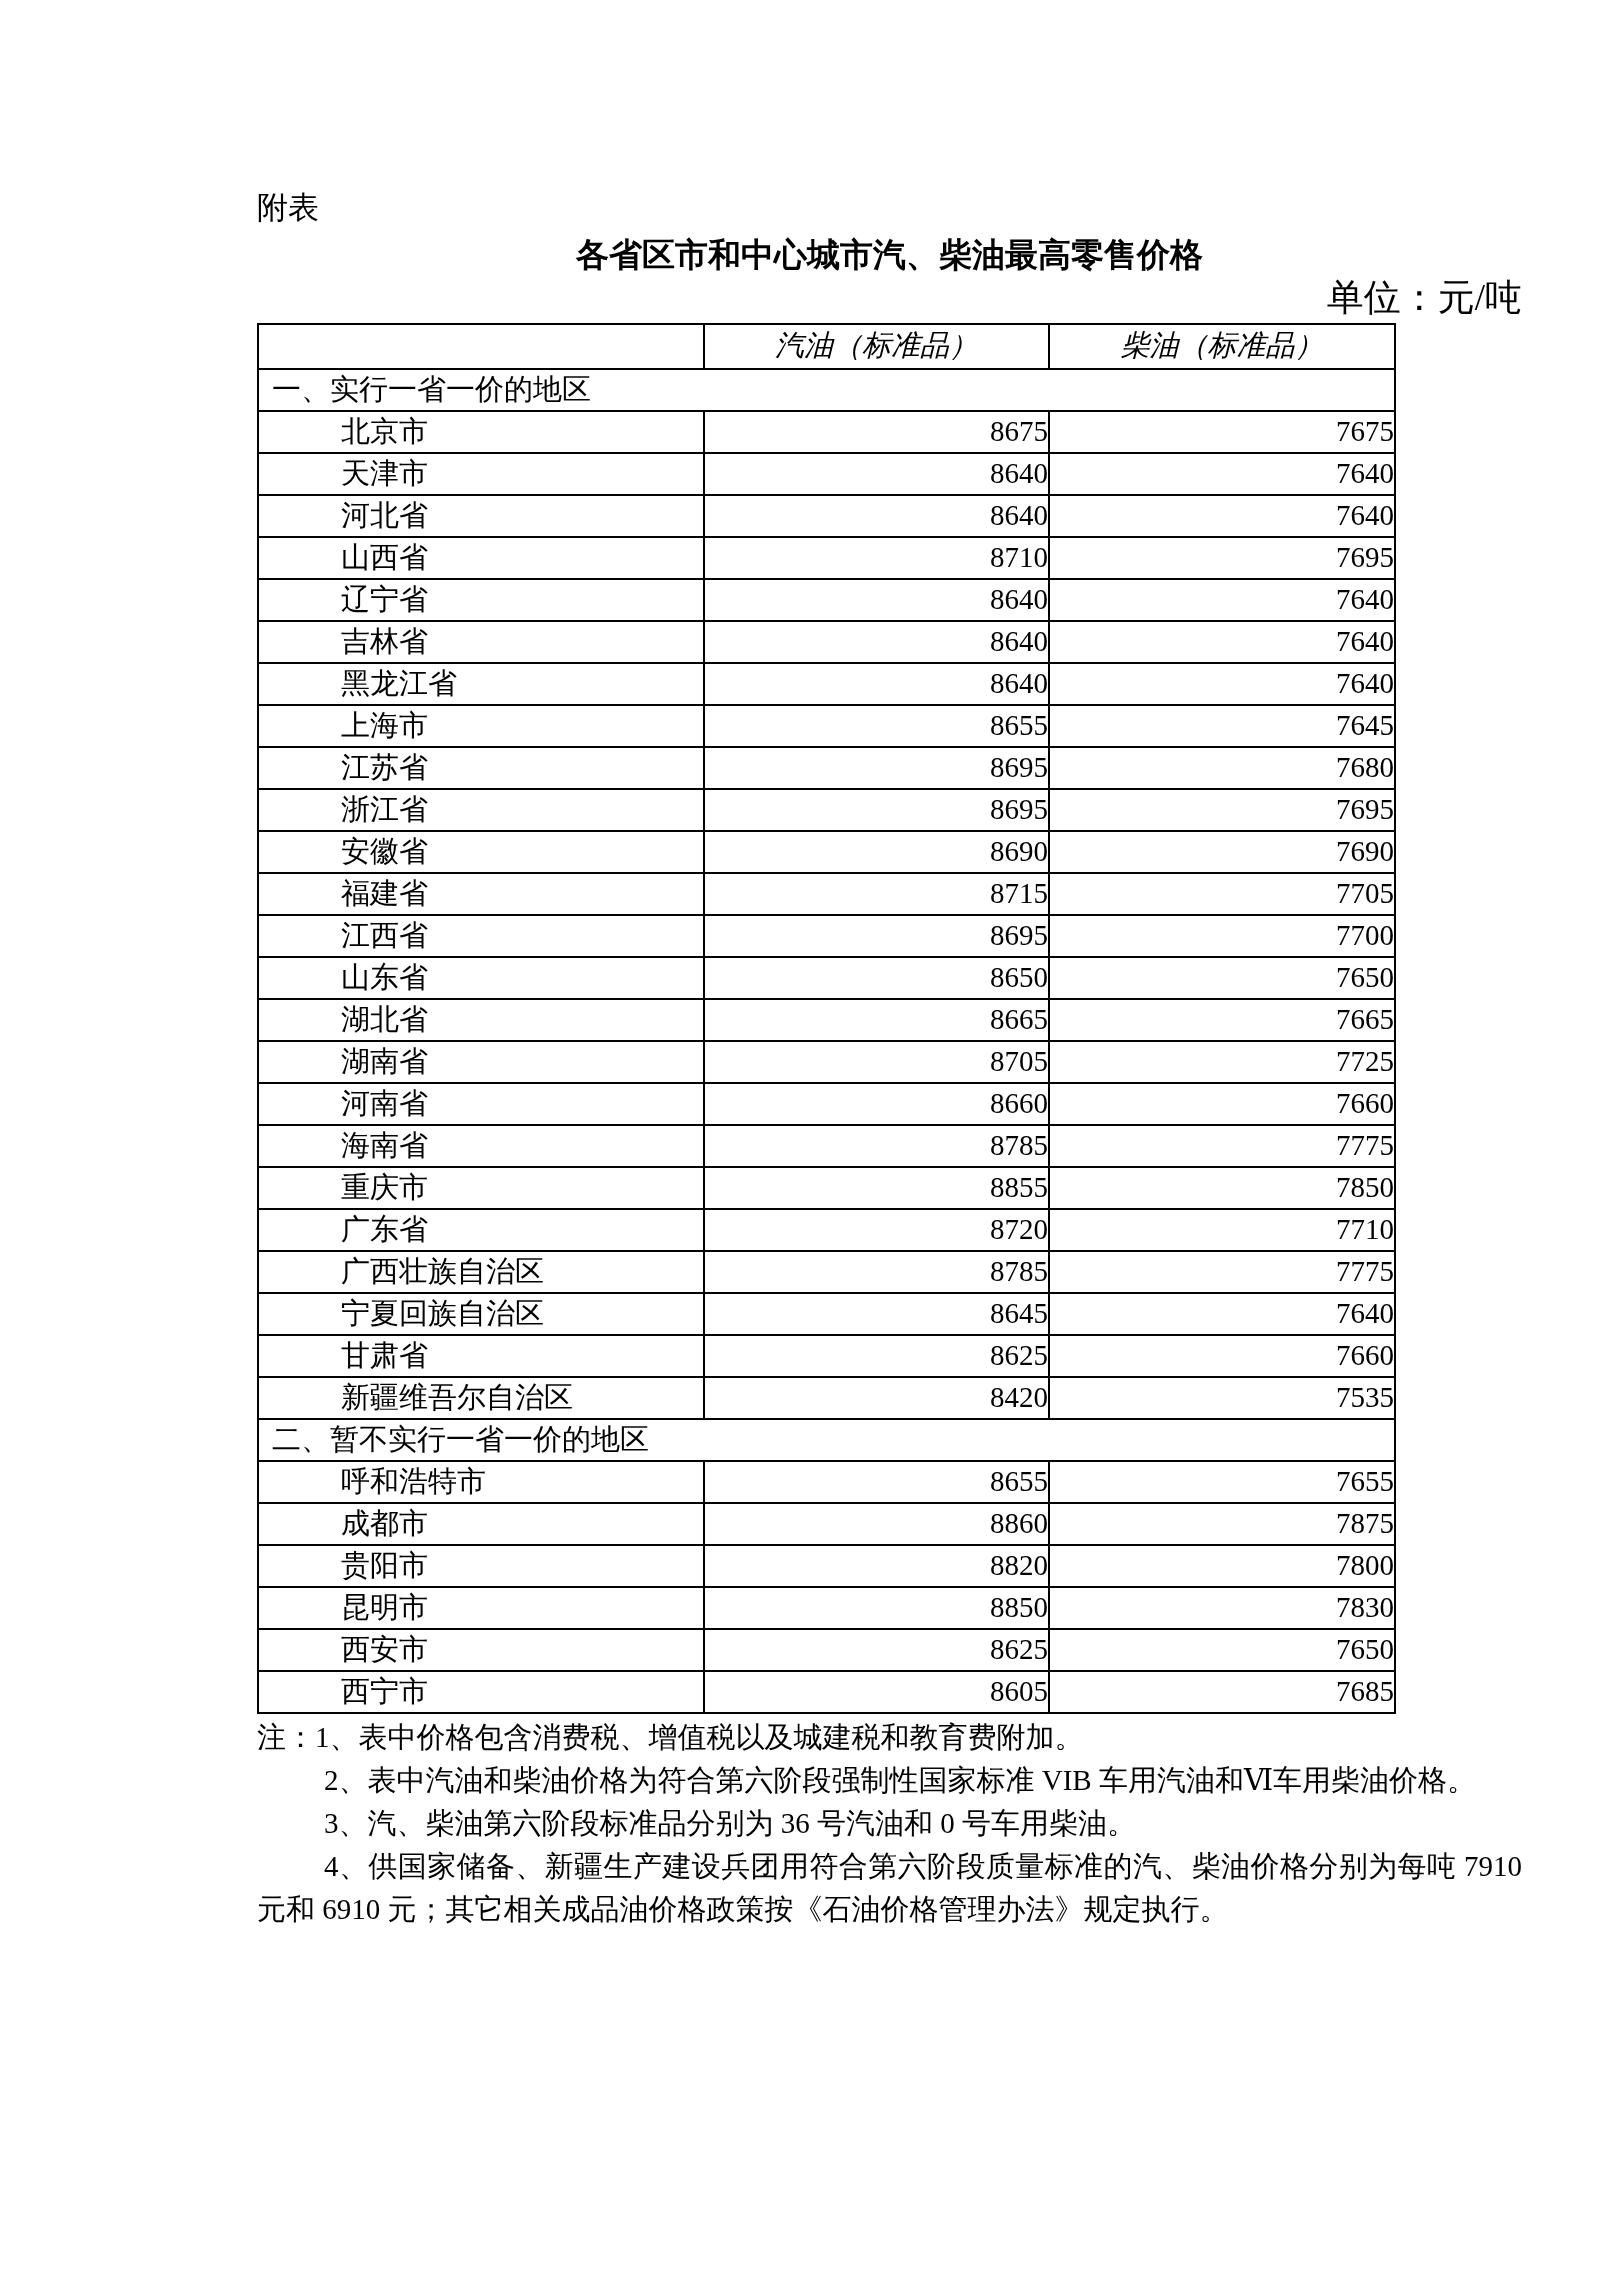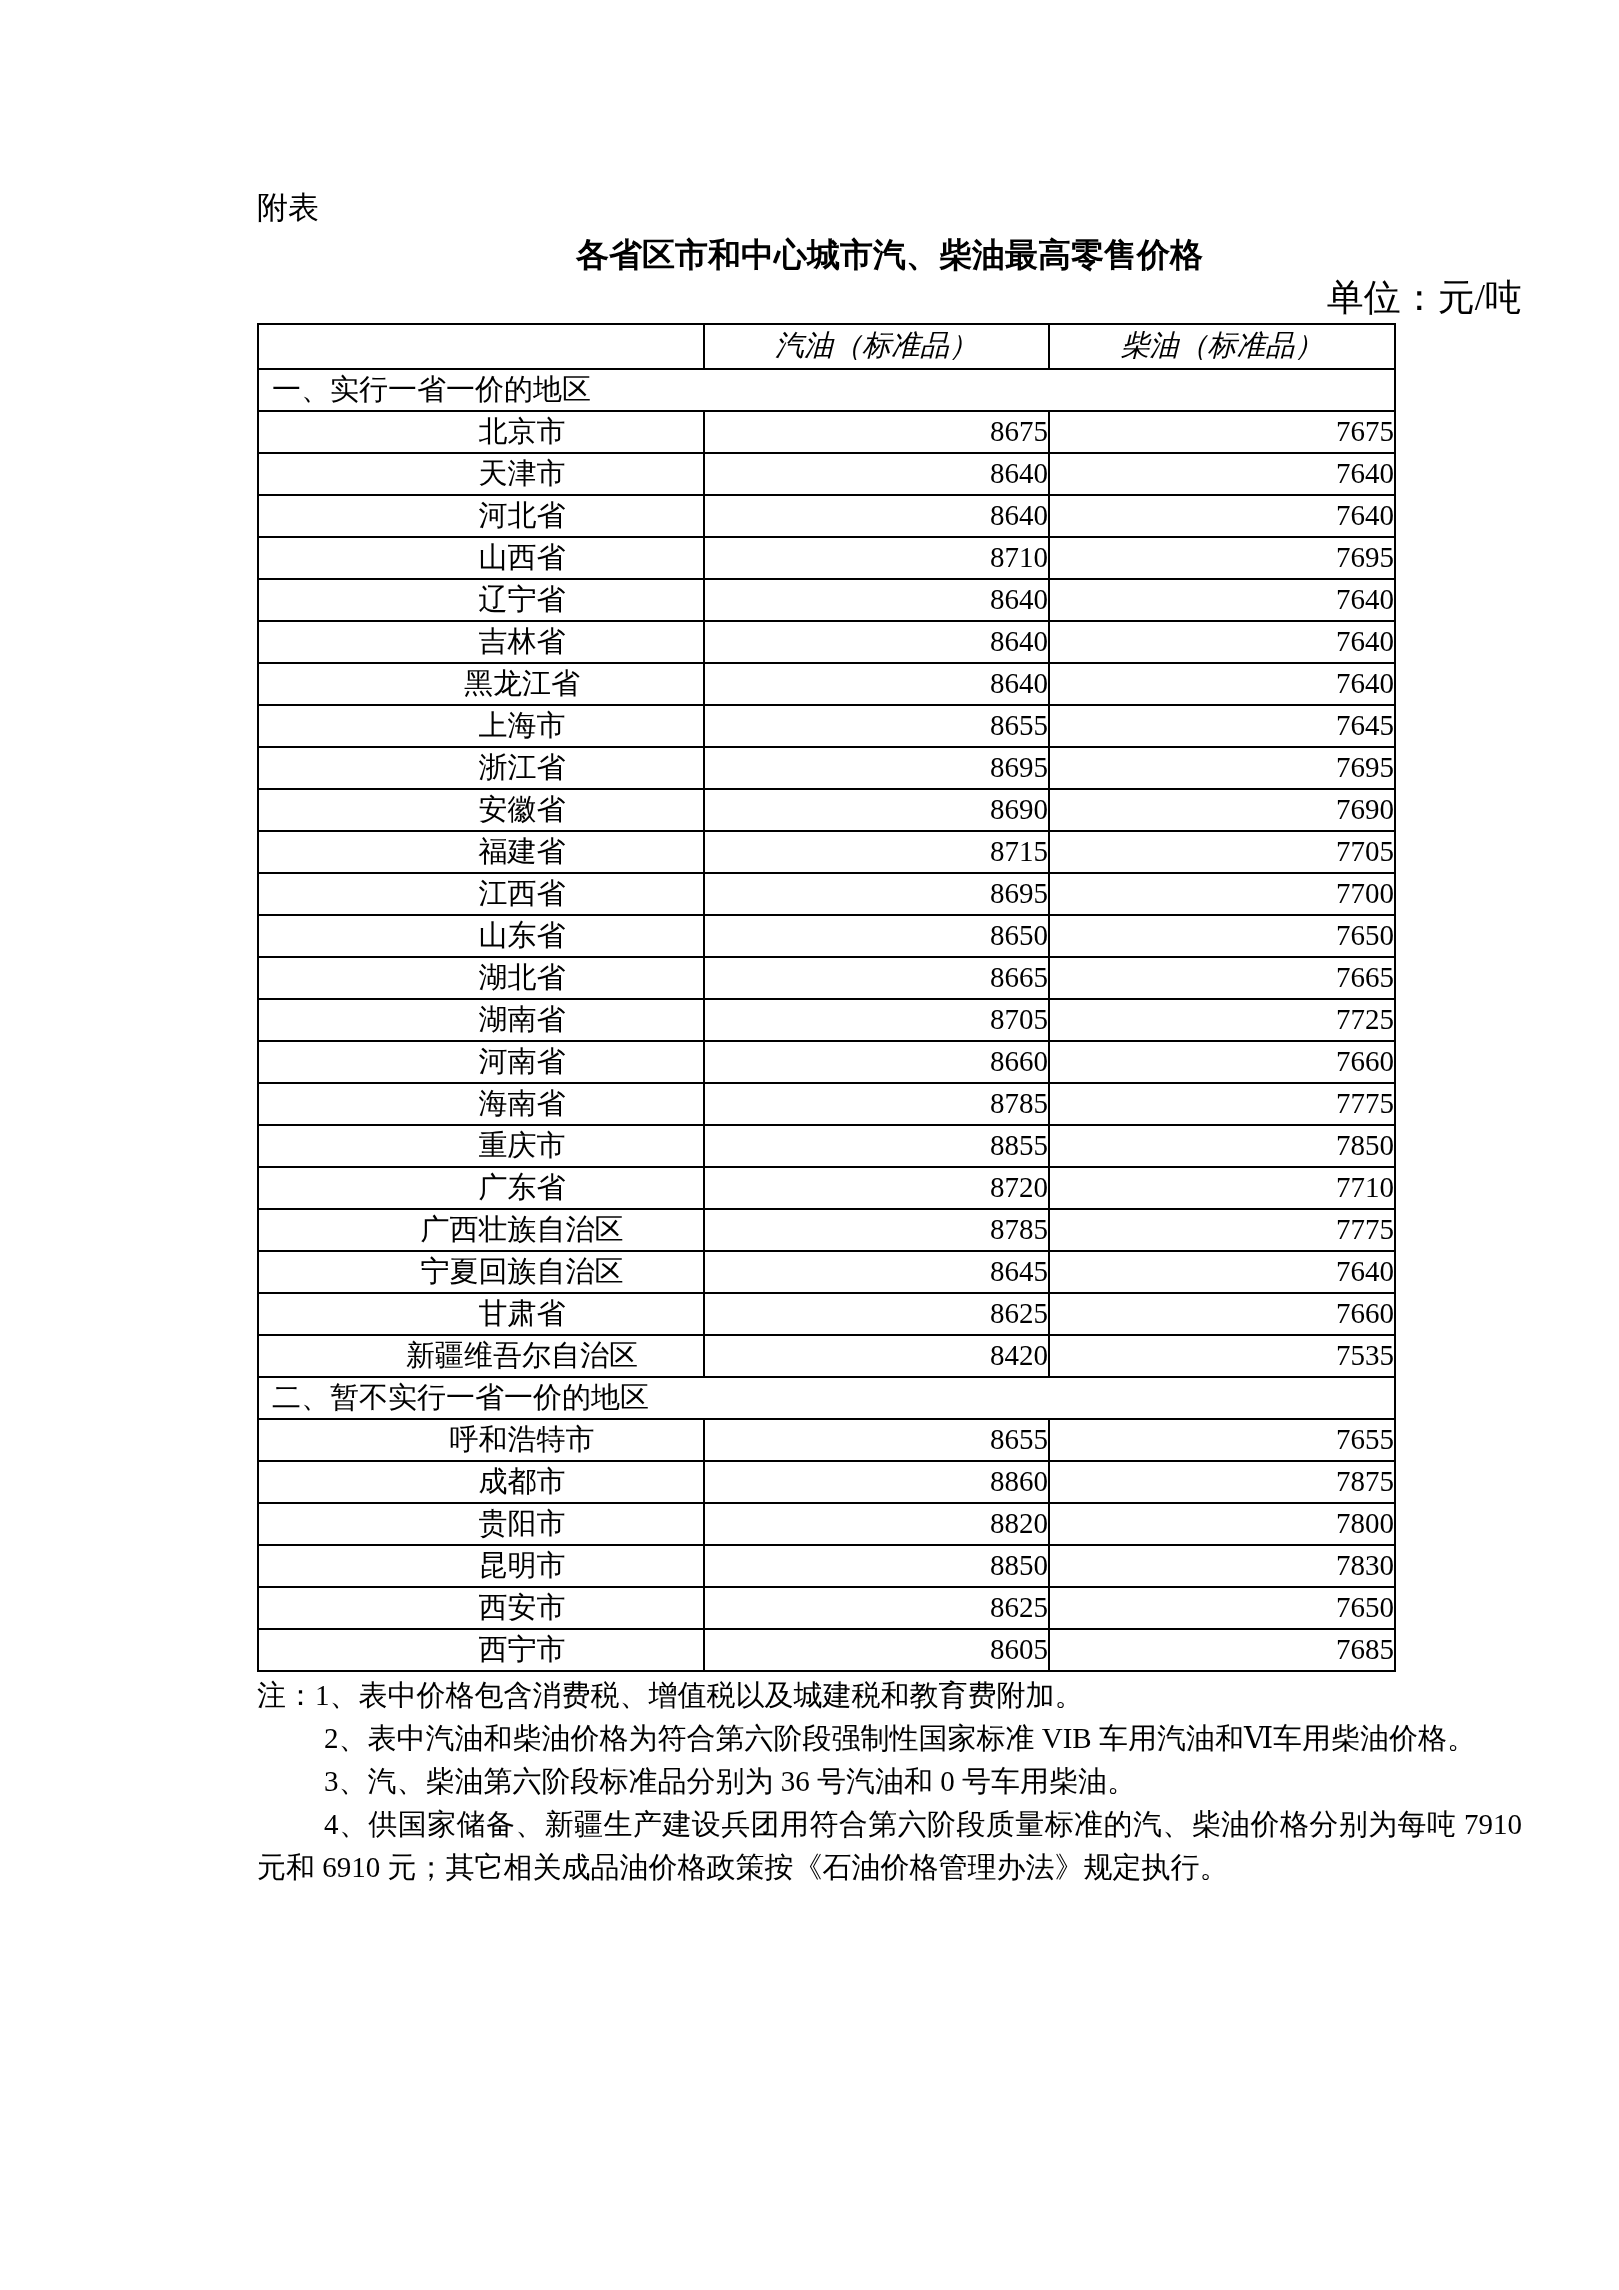--- a/index.html
+++ b/index.html
@@ -61,21 +61,21 @@
     height: 43px;
     text-align: center;
     font-style: italic;
   }
   .price-table td { height: 40px; }
   .price-table td.section {
     text-align: left;
     padding-left: 13px;
   }
   .price-table td.region {
-    text-align: center;
+    text-align: left;
     padding-left: 82px;
   }
   .price-table td.num {
     text-align: right;
   }
   .notes {
     margin-top: 2px;
     font-size: 29px;
     line-height: 43px;
     text-align: justify;
@@ -147,20 +147,25 @@
           <td class="region">黑龙江省</td>
           <td class="num">8640</td>
           <td class="num">7640</td>
         </tr>
         <tr>
           <td class="region">上海市</td>
           <td class="num">8655</td>
           <td class="num">7645</td>
         </tr>
         <tr>
+          <td class="region">江苏省</td>
+          <td class="num">8695</td>
+          <td class="num">7680</td>
+        </tr>
+        <tr>
           <td class="region">浙江省</td>
           <td class="num">8695</td>
           <td class="num">7695</td>
         </tr>
         <tr>
           <td class="region">安徽省</td>
           <td class="num">8690</td>
           <td class="num">7690</td>
         </tr>
         <tr>

